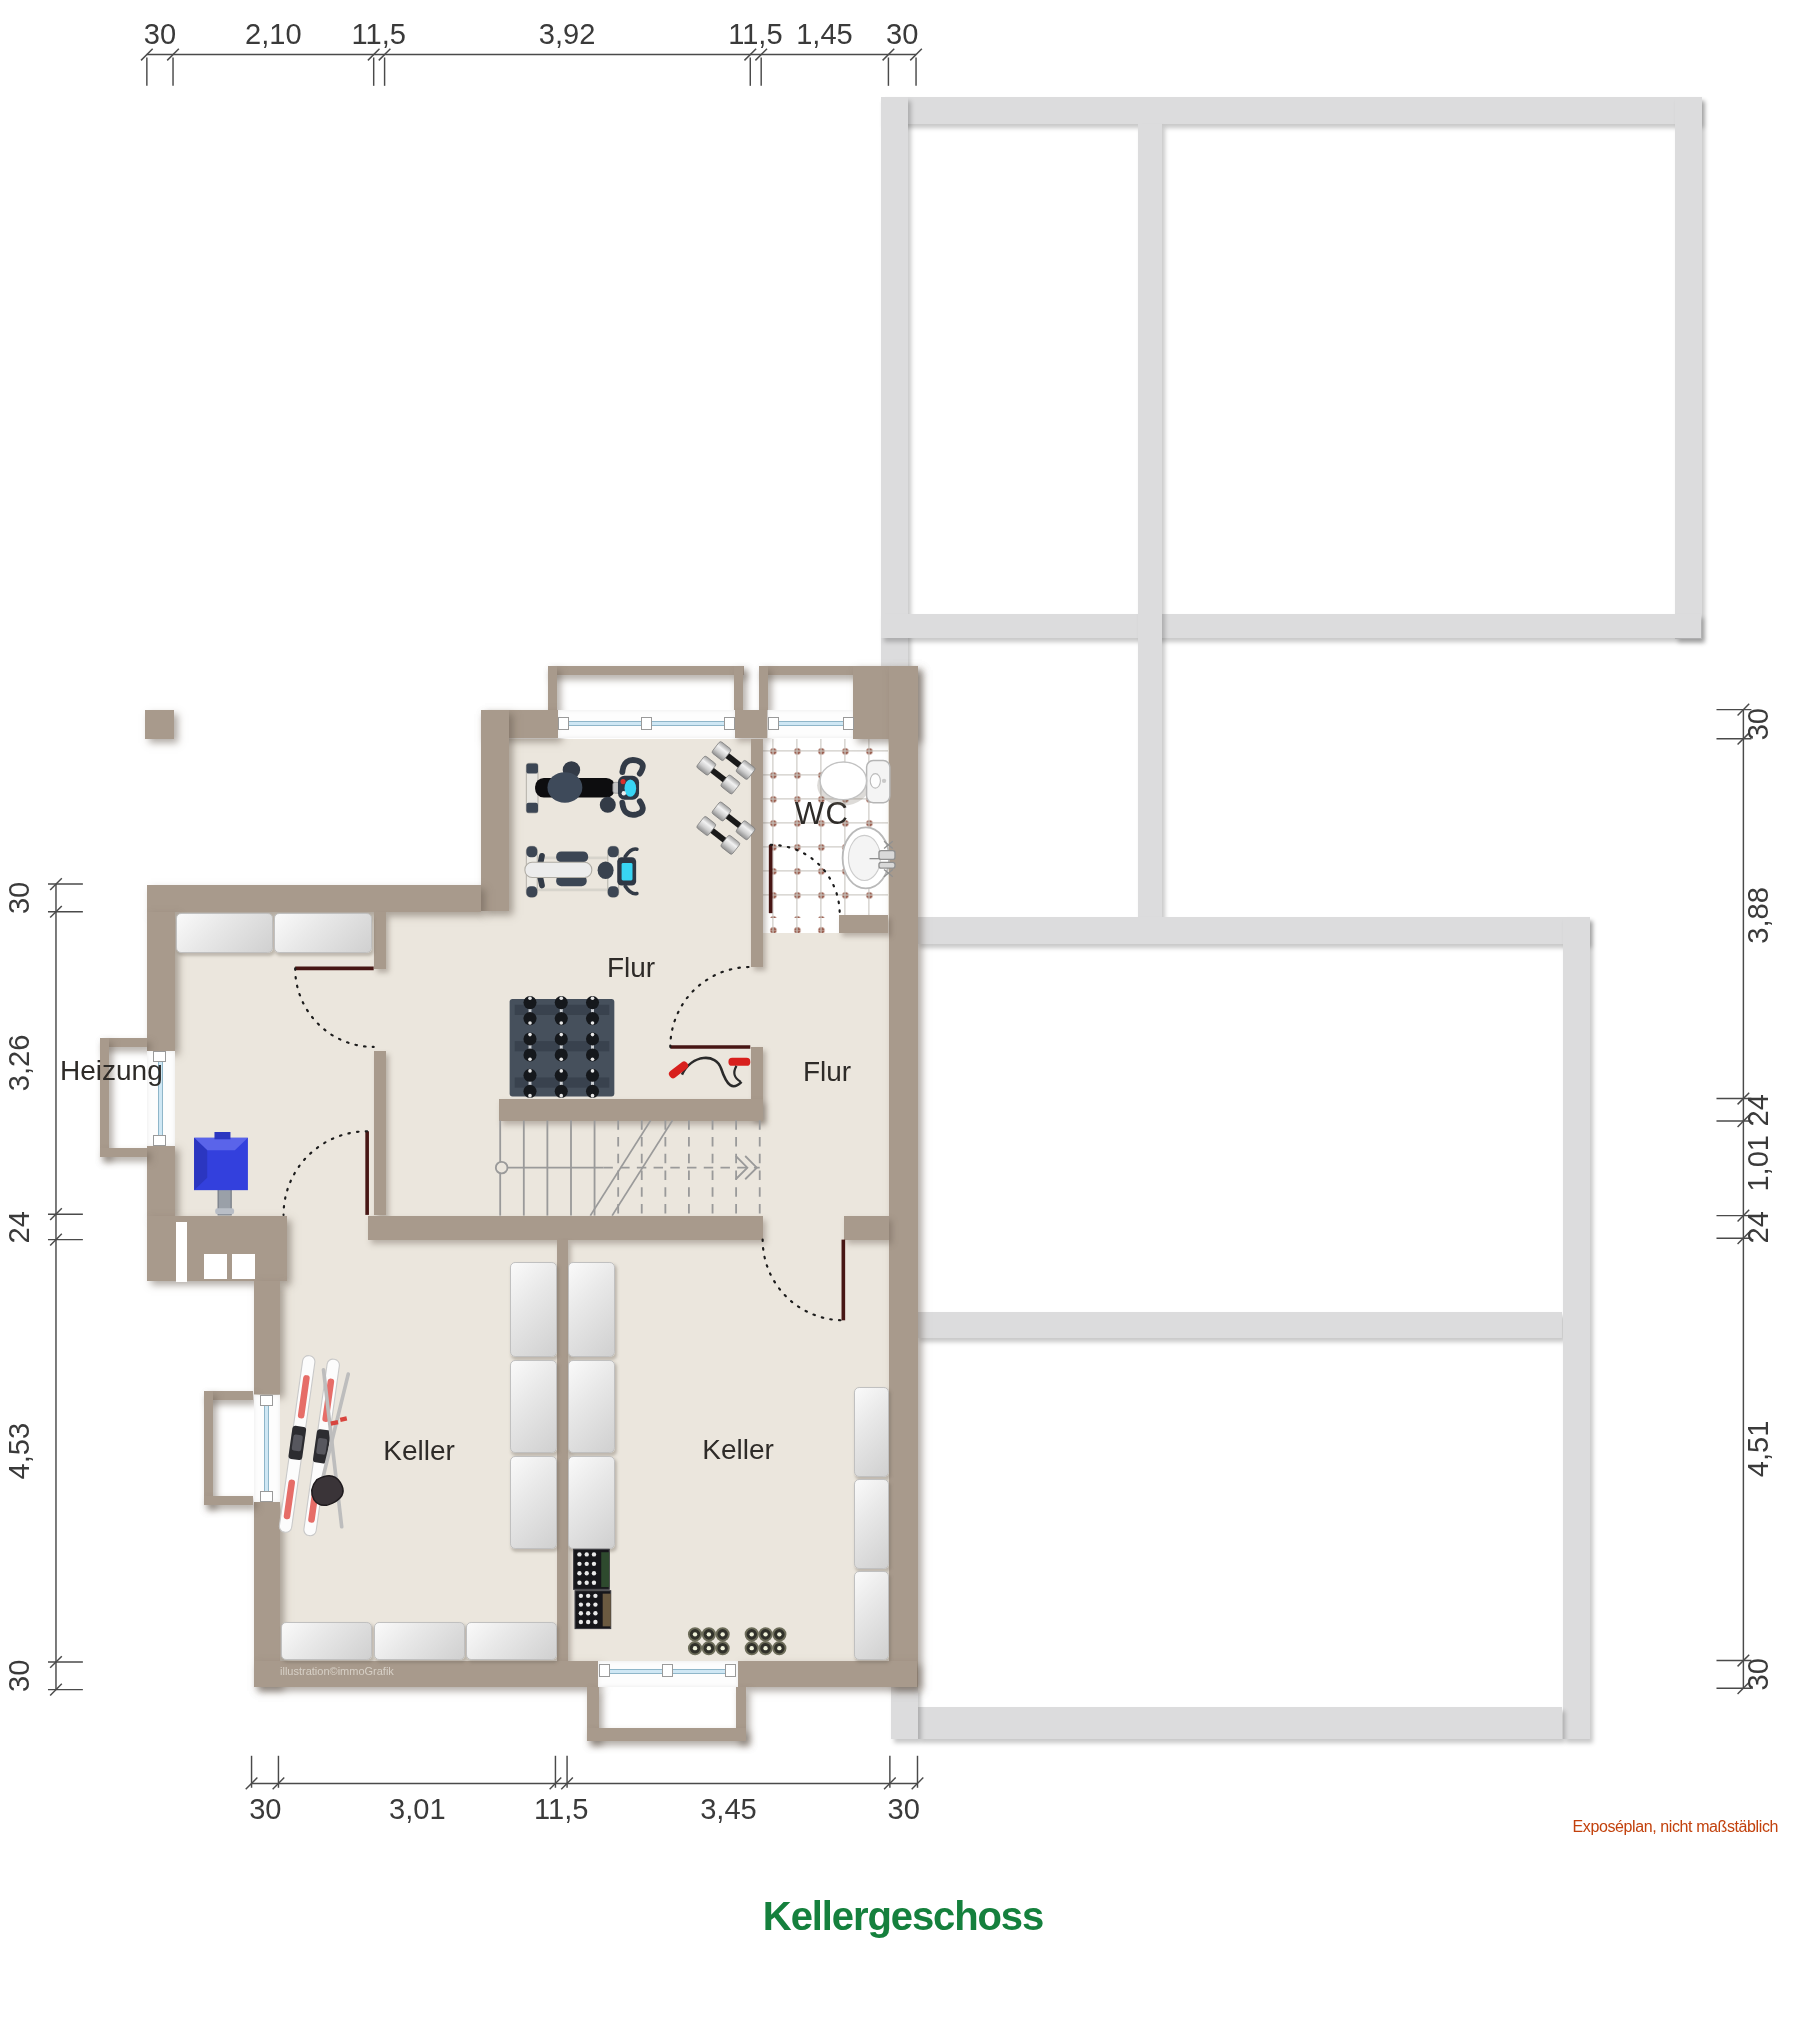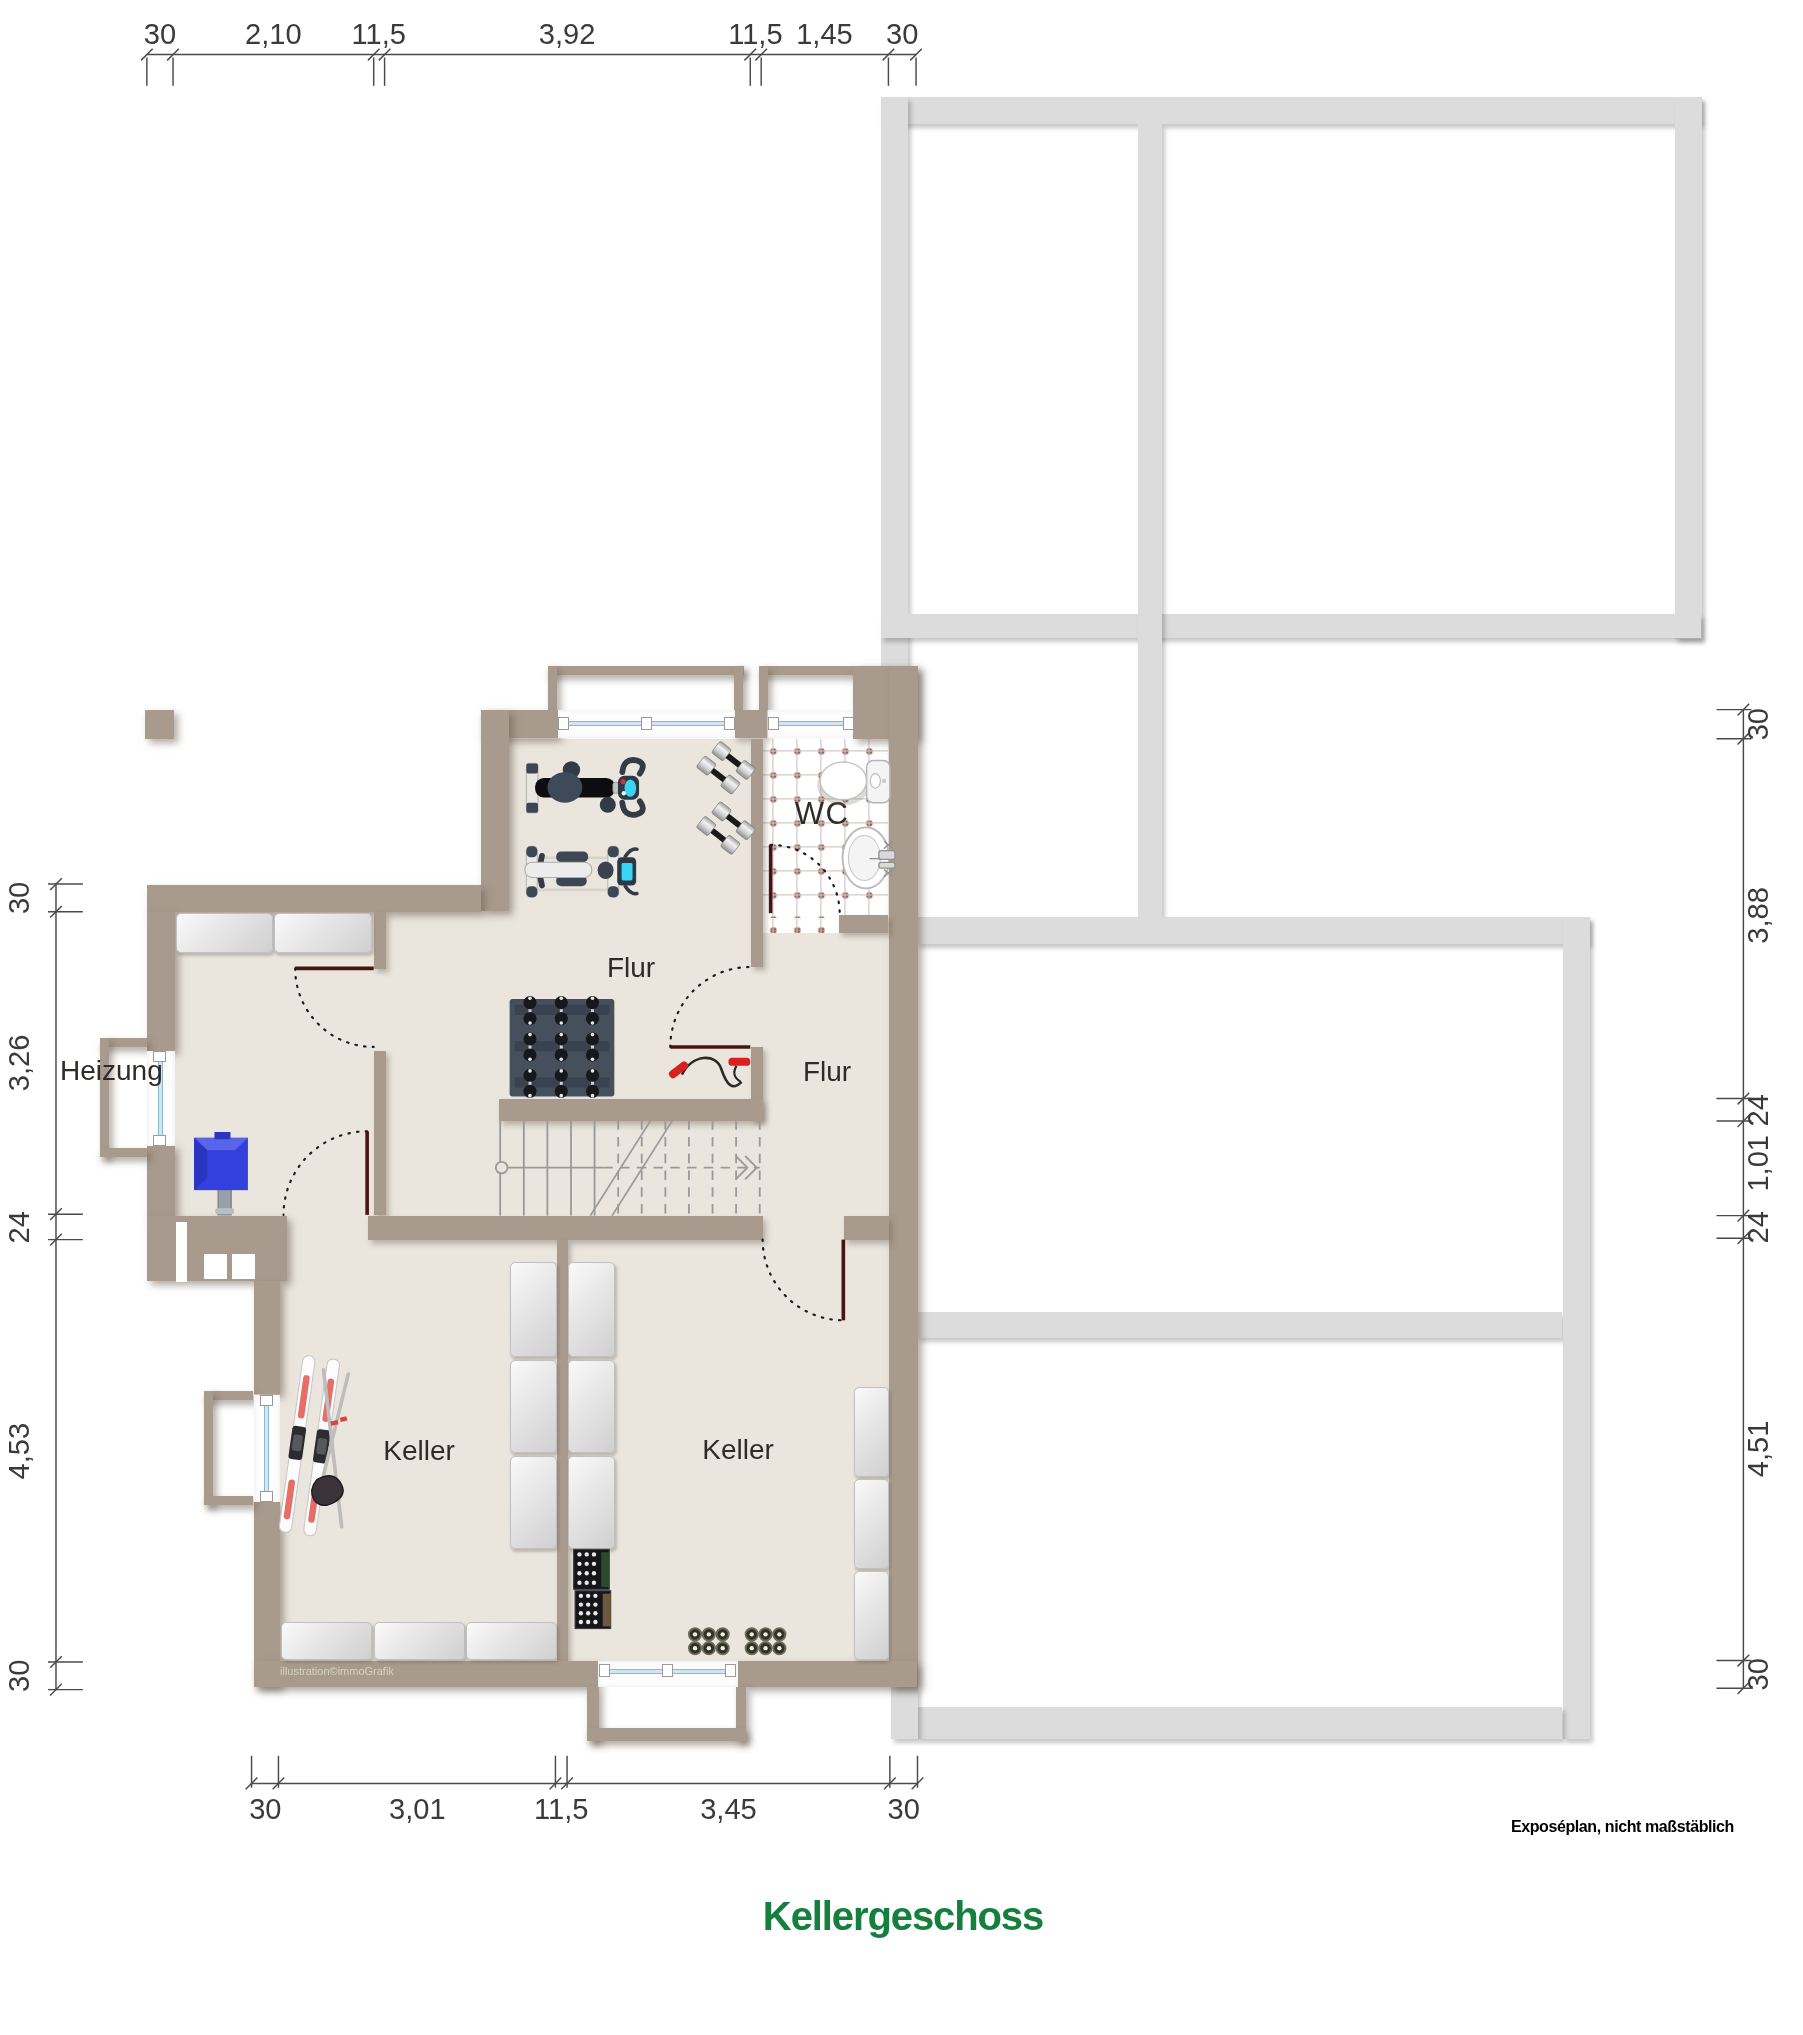--- a/index.html
+++ b/index.html
@@ -189,21 +189,21 @@
 <div class="lbl" style="left:604px;top:796px;width:436px;text-align:center;font-size:31px;letter-spacing:1.5px;">WC</div>
 
 <div class="lbl" style="left:201px;top:1435px;width:436px;text-align:center;font-size:28px;">Keller</div>
 
 <div class="lbl" style="left:520px;top:1434px;width:436px;text-align:center;font-size:28px;">Keller</div>
 
 <div style="left:280px;top:1665px;font-size:11px;color:#d7d0c6;text-align:center;">illustration©immoGrafik</div>
 
 <div style="left:685px;top:1894px;width:436px;text-align:center;font-size:40px;font-weight:bold;color:#15803d;letter-spacing:-1.1px;">Kellergeschoss</div>
 
-<div style="left:1370px;top:1818px;width:364px;text-align:right;font-size:16px;color:#000000;letter-spacing:-0.4px;font-weight:bold;">Exposéplan, nicht maßstäblich</div>
+<div style="left:1414px;top:1818px;width:364px;text-align:right;font-size:16px;color:#c2410c;letter-spacing:-0.4px;">Exposéplan, nicht maßstäblich</div>
 <svg width="1803" height="2035" viewBox="0 0 2480 2799">
 
 <g stroke="#9a9a9a" stroke-width="2.5" fill="none">
 <line x1="688.0" y1="1541" x2="688.0" y2="1672"></line>
 <line x1="720.5" y1="1541" x2="720.5" y2="1672"></line>
 <line x1="752.9" y1="1541" x2="752.9" y2="1672"></line>
 <line x1="785.4" y1="1541" x2="785.4" y2="1672"></line>
 <line x1="817.8" y1="1541" x2="817.8" y2="1672"></line>
 <line x1="850.3" y1="1541" x2="850.3" y2="1672" stroke-dasharray="13 10"></line>
 <line x1="882.7" y1="1541" x2="882.7" y2="1672" stroke-dasharray="13 10"></line>

